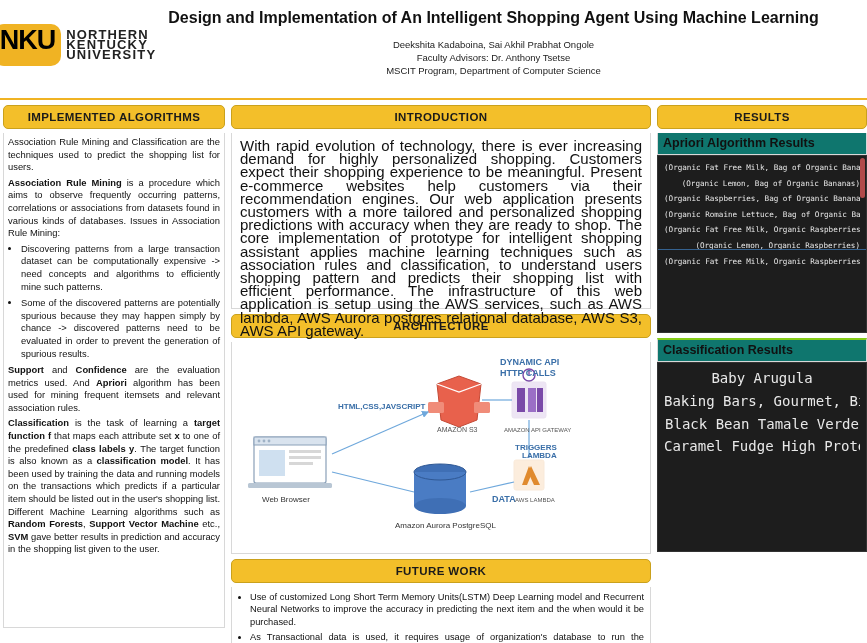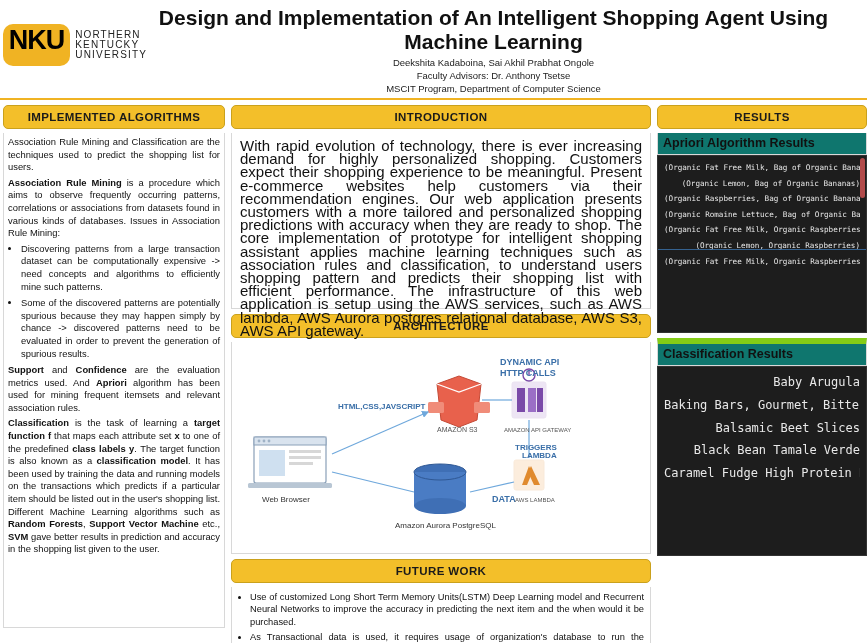--- a/index.html
+++ b/index.html
@@ -27,27 +27,27 @@
   }
   .nku-logo{display:flex;align-items:center;gap:5px;}
   .nku-mark{
     background:#f0b323;color:#000;font-weight:bold;
     font-size:27px;letter-spacing:-1px;
     padding:3px 6px 12px 6px;line-height:1;
     border-radius:10px;
     font-family:"Liberation Sans", sans-serif;
   }
   .nku-words{
-    font-size:10px;line-height:10px;color:#222;font-weight:normal;
+    font-size:13px;line-height:10px;color:#222;font-weight:bold;
     letter-spacing:1.2px;
   }
   .nku-words div:first-child{letter-spacing:1.1px;}
   .title-block{flex:1;text-align:center;padding:4px 30px 0 0;}
   .poster-title{
-    font-size:21px;font-weight:bold;line-height:24px;margin:0 0 2px 0;
+    font-size:16px;font-weight:bold;line-height:24px;margin:0 0 8px 0;
     color:#111;
   }
   .authors{font-size:9.5px;line-height:13px;color:#222;}
 
   
   .body-area{
     display:flex;
     gap:6px;
     padding:5px 3px 0 3px;
     box-sizing:border-box;
@@ -136,21 +136,21 @@
     font-size:7.6px;
     line-height:15.6px;
     padding:4px 6px 6px 6px;
     box-sizing:border-box;
     text-align:right;
     overflow:hidden;
     position:relative;
     border:1px solid #333;
   }
   .term.apriori{height:178px;}
-  .term.classif{height:190px;line-height:22.8px;font-size:12px;}
+  .term.classif{height:190px;line-height:22.8px;font-size:14px;text-align:center;}
   .term .rowline{white-space:nowrap;overflow:hidden;}
   .term-scroll{
     position:absolute;right:1px;top:1px;width:5px;
     background:#6b6b6b;border-radius:3px;
   }
   .term.apriori .term-scroll{height:40px;top:2px;background:#b14a4a;}
   .sel-line{
     position:absolute;left:0;right:0;height:1px;background:#3a6ea5;opacity:.85;
   }
   .gap{height:5px;}
@@ -295,24 +295,23 @@
         <div class="rowline">(Organic Lemon, Bag of Organic Bananas)</div>
         <div class="rowline">(Organic Raspberries, Bag of Organic Bananas)</div>
         <div class="rowline">(Organic Romaine Lettuce, Bag of Organic Bananas)</div>
         <div class="rowline">(Organic Fat Free Milk, Organic Raspberries)</div>
         <div class="rowline">(Organic Lemon, Organic Raspberries)</div>
         <div class="rowline">(Organic Fat Free Milk, Organic Raspberries, B...</div>
         <div class="sel-line" style="top:93px;"></div>
       </div>
 
       <div class="gap"></div>
-      <div class="res-sub" style="border-top:6px solid #84cc16;">Classification Results</div>
+      <div class="res-sub" style="border-top:2px solid #84cc16;">Classification Results</div>
       <div class="term classif">
         <div class="rowline">Baby Arugula</div>
         <div class="rowline">Baking Bars, Gourmet, Bittersweet Chocolate</div>
-        <div class="rowline">Balsamic Beet Slices</div>
         <div class="rowline">Black Bean Tamale Verde</div>
         <div class="rowline">Caramel Fudge High Protein Bar</div>
       </div>
     </div>
 
   </div>
 </div>
 
 </body></html>

